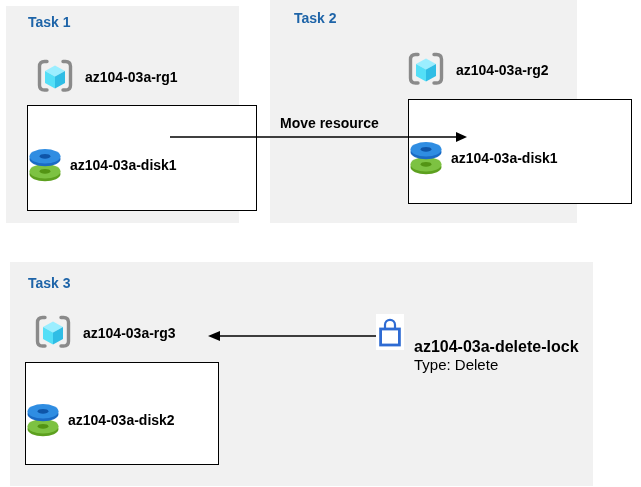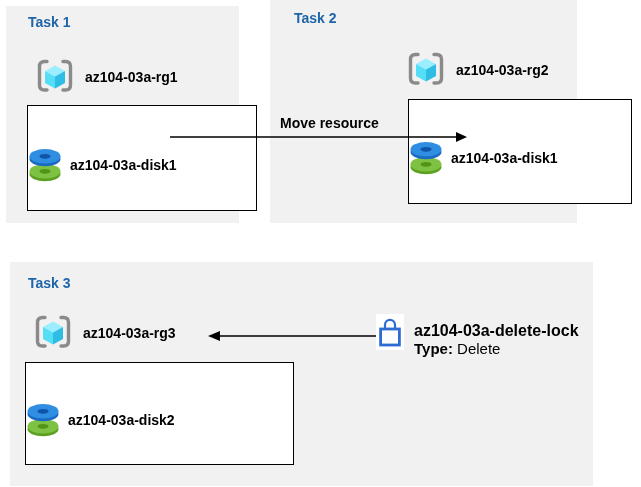--- a/index.html
+++ b/index.html
@@ -23,35 +23,35 @@
   .rg-row-3 { left:23px;  top:51px; }
   .rg-label { font-size:14px; font-weight:bold; white-space:nowrap; }
 
   .disk-box {
     position:absolute; background:#ffffff; border:1.5px solid #000000;
     box-sizing:border-box; display:flex; flex-direction:row;
     align-items:center; padding-top:13px; gap:8px;
   }
   .disk-box-1 { left:21px;  top:99px;  width:230px; height:106px; }
   .disk-box-2 { left:138px; top:99px;  width:224px; height:105px; }
-  .disk-box-3 { left:15px;  top:100px; width:269px; height:103px; }
+  .disk-box-3 { left:15px;  top:100px; width:194px; height:103px; }
   .disk-label { font-size:14px; font-weight:bold; white-space:nowrap; }
 
   .icon { display:block; line-height:0; }
 
   .move-label { position:absolute; left:280px; top:115px; font-size:14px; font-weight:bold; white-space:nowrap; }
 
   .arrows { position:absolute; left:0; top:0; pointer-events:none; }
 
   .lock-badge { position:absolute; left:376px; top:314px; display:flex; gap:10px; align-items:flex-start; }
   .lock-iconbox { width:28px; height:36px; background:#ffffff; }
-  .lock-text { padding-top:8px; }
+  .lock-text { padding-top:8px;margin-top:16px; }
   .lock-name { font-size:16px; font-weight:bold; line-height:18px; white-space:nowrap; }
   .lock-type { font-size:15px; line-height:18px; white-space:nowrap; }
-  .bold { font-weight:bold; }
+  .bold { font-weight:normal; }
 </style>
 </head>
 <body>
 
 <div class="page">
 
   <section class="panel panel-task1">
     <h2 class="task-title title-1">Task 1</h2>
     <div class="rg-row rg-row-1">
       <span class="icon">

